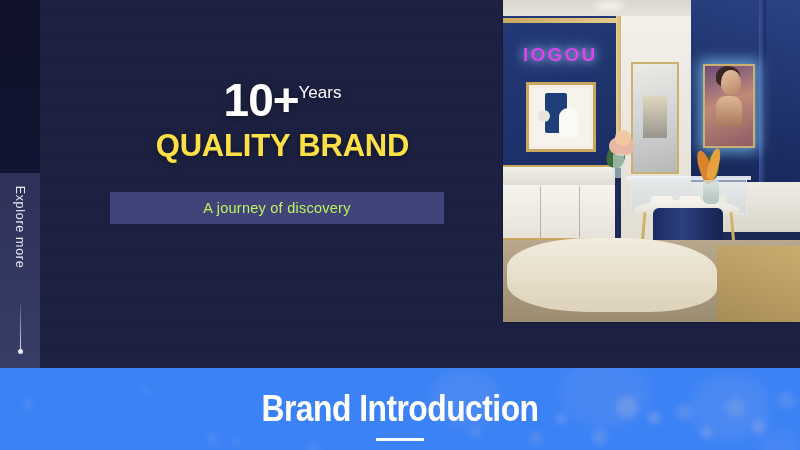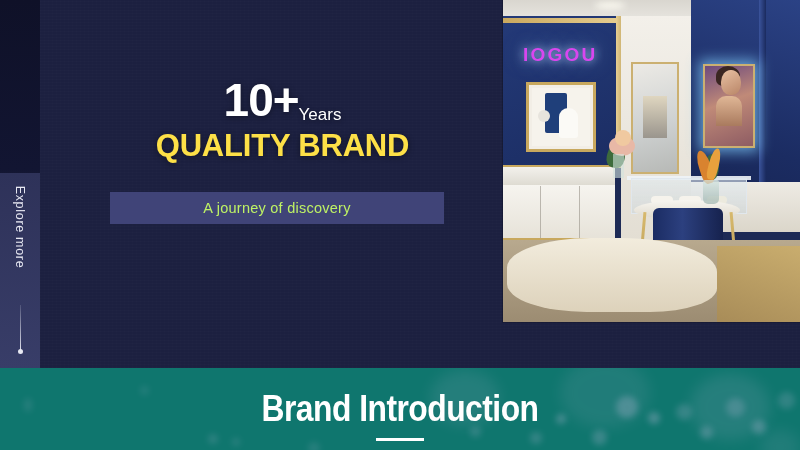--- a/index.html
+++ b/index.html
@@ -42,21 +42,21 @@
   .rail-label{position:absolute;left:-47px;top:47px;width:134px;
         transform:rotate(90deg);transform-origin:center center;
         color:#e8e9f3;font-size:12.5px;letter-spacing:.7px;white-space:nowrap;text-align:center;}
   .rail-line{position:absolute;left:19.5px;top:132px;width:1.5px;height:46px;
         background:linear-gradient(to bottom,rgba(232,233,243,.15),rgba(232,233,243,.95));}
   .rail-dot{position:absolute;left:17.5px;top:176px;width:5px;height:5px;border-radius:50%;
         background:#e8e9f3;}
 
   
   .copy{position:absolute;left:110px;top:78px;width:345px;text-align:center;}
-  .count-row{display:flex;align-items:flex-end;justify-content:center;}
+  .count-row{display:flex;align-items:flex-start;justify-content:center;}
   .count{font-size:46px;font-weight:700;color:#ffffff;line-height:.98;
          letter-spacing:-1px;text-shadow:0 1px 6px rgba(0,0,0,.40);}
   .count-unit{font-size:17px;font-weight:400;color:#ffffff;line-height:1;padding-top:6px;
          text-shadow:0 1px 5px rgba(0,0,0,.40);}
   .headline{margin-top:5px;font-size:31px;font-weight:700;color:#fde047;letter-spacing:-.2px;
          text-shadow:0 1px 6px rgba(0,0,0,.42);}
   .tagbar{position:absolute;left:110px;top:192px;width:334px;height:32px;
          background:rgba(69,73,128,.88);display:flex;align-items:center;justify-content:center;}
   .tagbar span{color:#bef264;font-size:14.5px;letter-spacing:.25px;}
 
@@ -122,21 +122,21 @@
   .flow5{left:112px;top:130px;width:16px;height:16px;border-radius:50%;background:#f0c9a0;}
   .flow6{left:104px;top:144px;width:18px;height:24px;border-radius:50% 50% 40% 40%;background:#3d6b3c;transform:rotate(12deg);}
   .vase2{left:110px;top:154px;width:11px;height:24px;background:rgba(210,226,222,.6);}
   .floor{left:0;top:240px;width:297px;height:82px;background:linear-gradient(to bottom,#b8a98e,#9c8c72);}
   .rug{left:4px;top:238px;width:210px;height:74px;border-radius:40% 46% 32% 38%;
         background:linear-gradient(to bottom,#f2ecdd,#ddd2bb);}
   .floor-r{left:214px;top:246px;width:83px;height:76px;background:linear-gradient(200deg,#c9ad6e,#a88c58);}
 
   
   .footer{position:absolute;left:0;top:368px;width:800px;height:82px;overflow:hidden;
-          background:#0f766e;}
+          background:#3b82f6;}
   .bokeh-layer{position:absolute;inset:0;}
   .bk{position:absolute;border-radius:50%;background:#b9b8d8;filter:blur(3px);}
   .bk.soft{filter:blur(7px);}
   .footer-title{position:absolute;left:0;top:20px;width:800px;text-align:center;
         color:#ffffff;font-size:37px;font-weight:700;letter-spacing:-.6px;
         font-family:"Liberation Sans Narrow","Liberation Sans",sans-serif;
         transform:scaleX(.86);transform-origin:center;}
   .footer-rule{position:absolute;left:376px;top:438px;width:48px;height:3px;background:#ffffff;}
 </style>
 </head>

